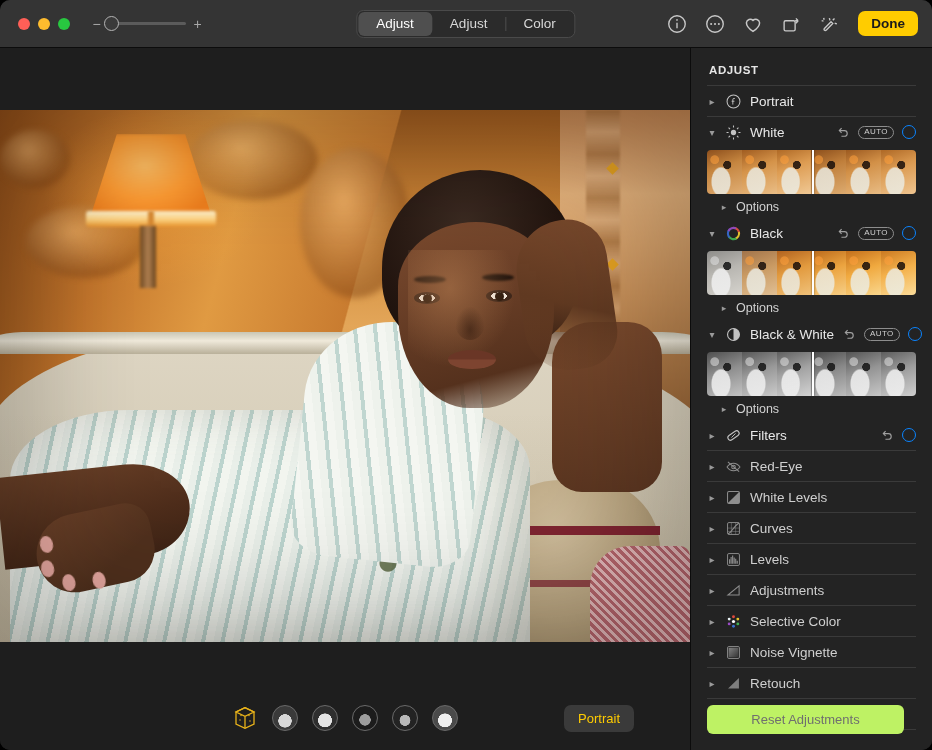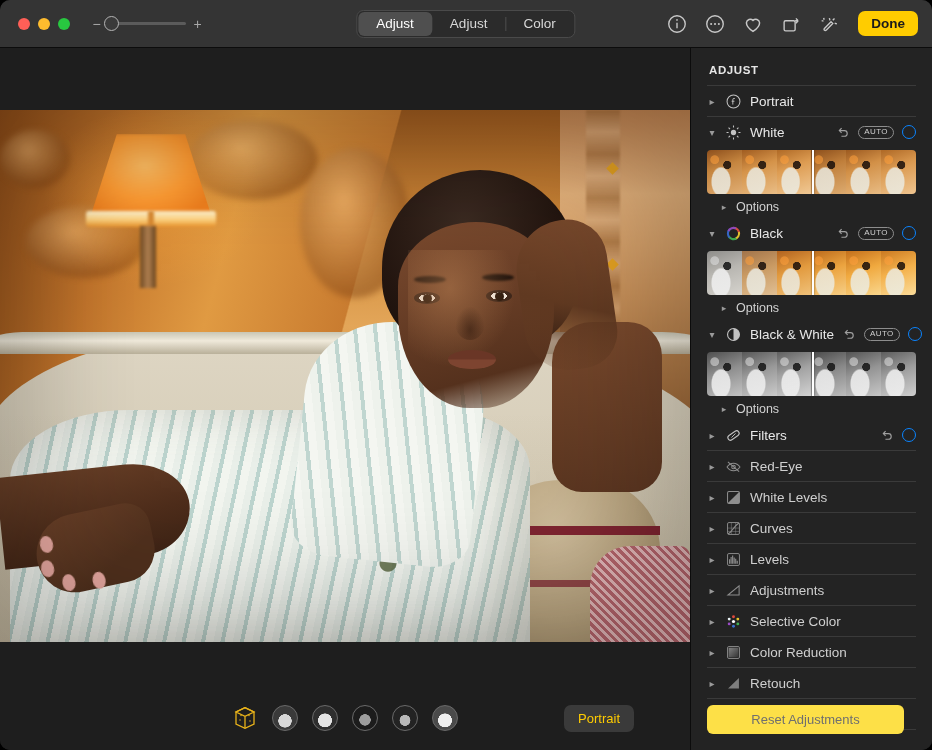--- a/index.html
+++ b/index.html
@@ -360,21 +360,21 @@
   .options {
     display: flex; align-items: center; gap: 7px;
     font-size: 12.5px; color: #d2d2d2;
     height: 22px; padding-left: 12px;
   }
   .options .chev { font-size: 9px; }
 
   .reset-btn {
     position: absolute; left: 16px; right: 28px; bottom: 16px;
     height: 29px; border-radius: 6px;
-    background: #fde047; color: #6f6f6f;
+    background: #bef264; color: #6f6f6f;
     font-size: 13px; display: flex;
     align-items: center; justify-content: center;
   }
 
   
   .t-light-0 { background: linear-gradient(160deg,#8d4f1c,#c5853f 40%,#e0ad73); }
   .t-light-1 { background: linear-gradient(160deg,#a05c20,#d59349 40%,#e9bd86); }
   .t-light-2 { background: linear-gradient(160deg,#b06a26,#dd9c52 40%,#f0c894); }
   .t-light-3 { background: linear-gradient(160deg,#8a4d1b,#c07f3b 40%,#dcaa6f); }
   .t-light-4 { background: linear-gradient(160deg,#9c5a20,#d29047 40%,#e8bb83); }
@@ -819,21 +819,21 @@
           <rect x="3" y="3" width="14" height="14" rx="1.6"></rect>
           <defs>
             <linearGradient id="nrg" x1="0" y1="0" x2="1" y2="1">
               <stop offset="0" stop-color="currentColor" stop-opacity=".9"></stop>
               <stop offset="1" stop-color="currentColor" stop-opacity=".15"></stop>
             </linearGradient>
           </defs>
           <rect x="4.3" y="4.3" width="11.4" height="11.4" rx="1" fill="url(#nrg)" stroke="none"></rect>
         </svg>
       </span>
-      <span class="rlabel">Color Reduction</span>
+      <span class="rlabel">Noise Vignette</span>
     </div>
     <div class="hr"></div>
 
     <div class="row dim">
       <span class="chev">▸</span>
       <span class="ricon">
         <svg viewBox="0 0 20 20">
           <path d="M3.6 15.8h12.8V3.6z" fill="currentColor" opacity=".85"></path>
         </svg>
       </span>

